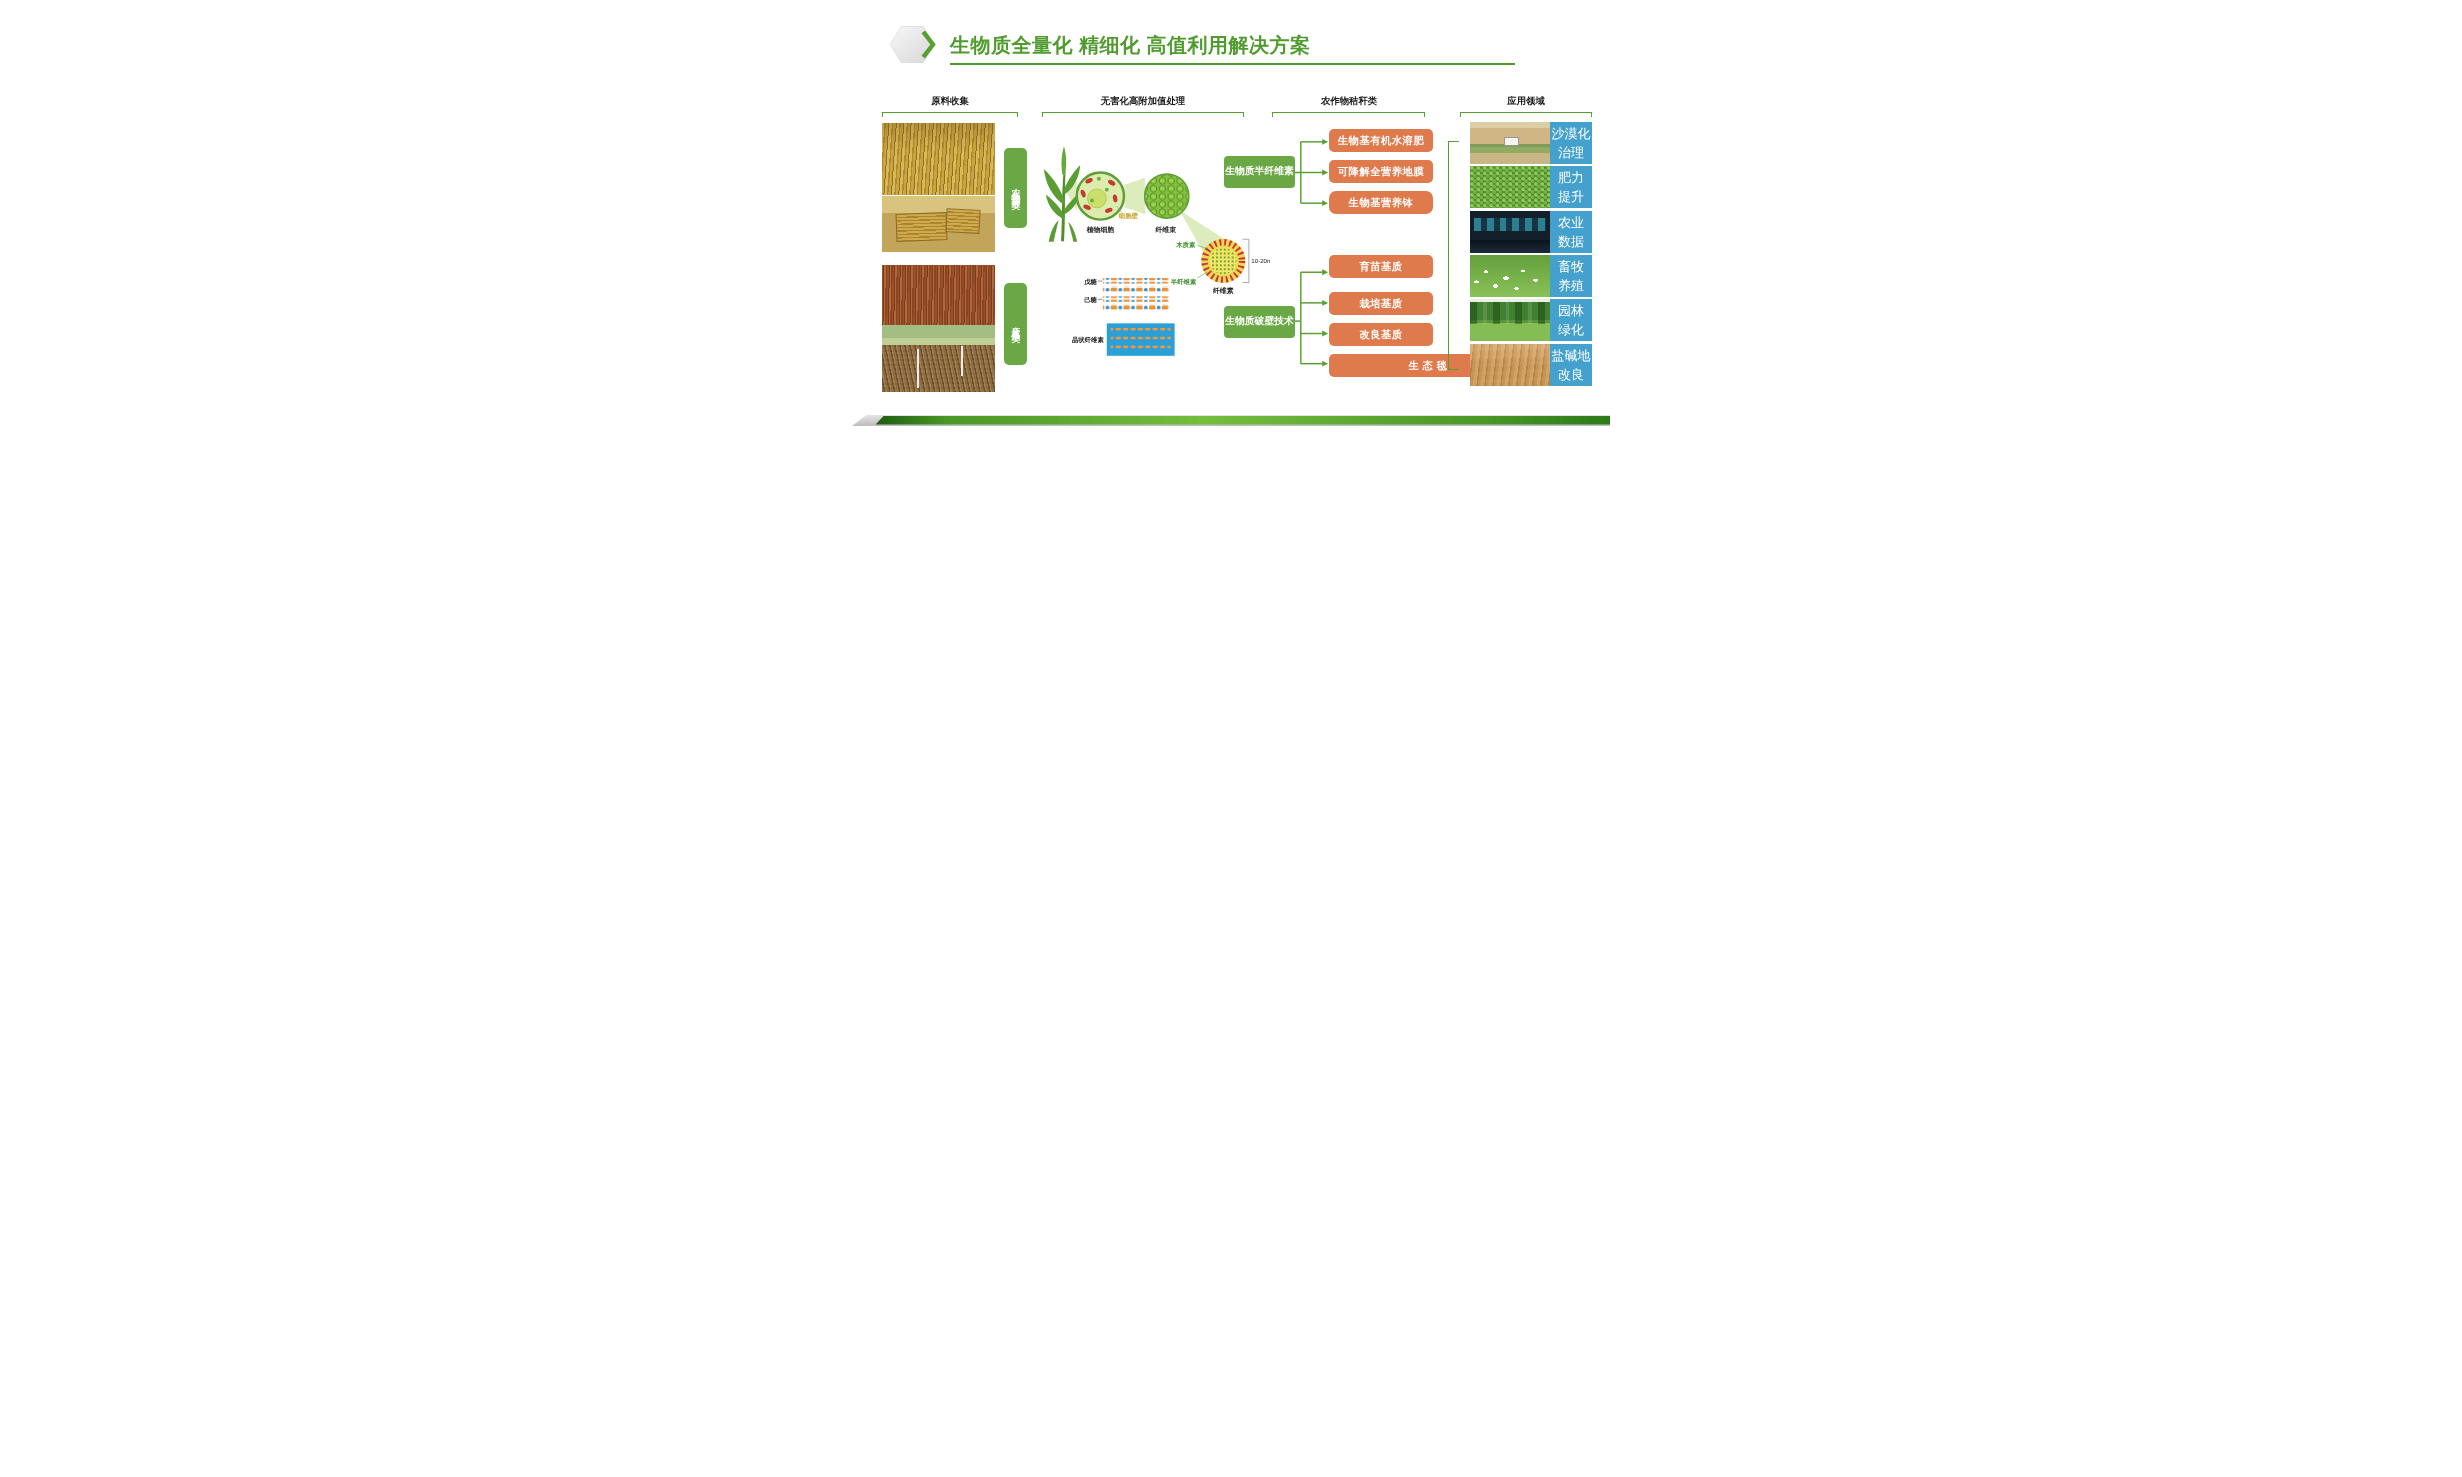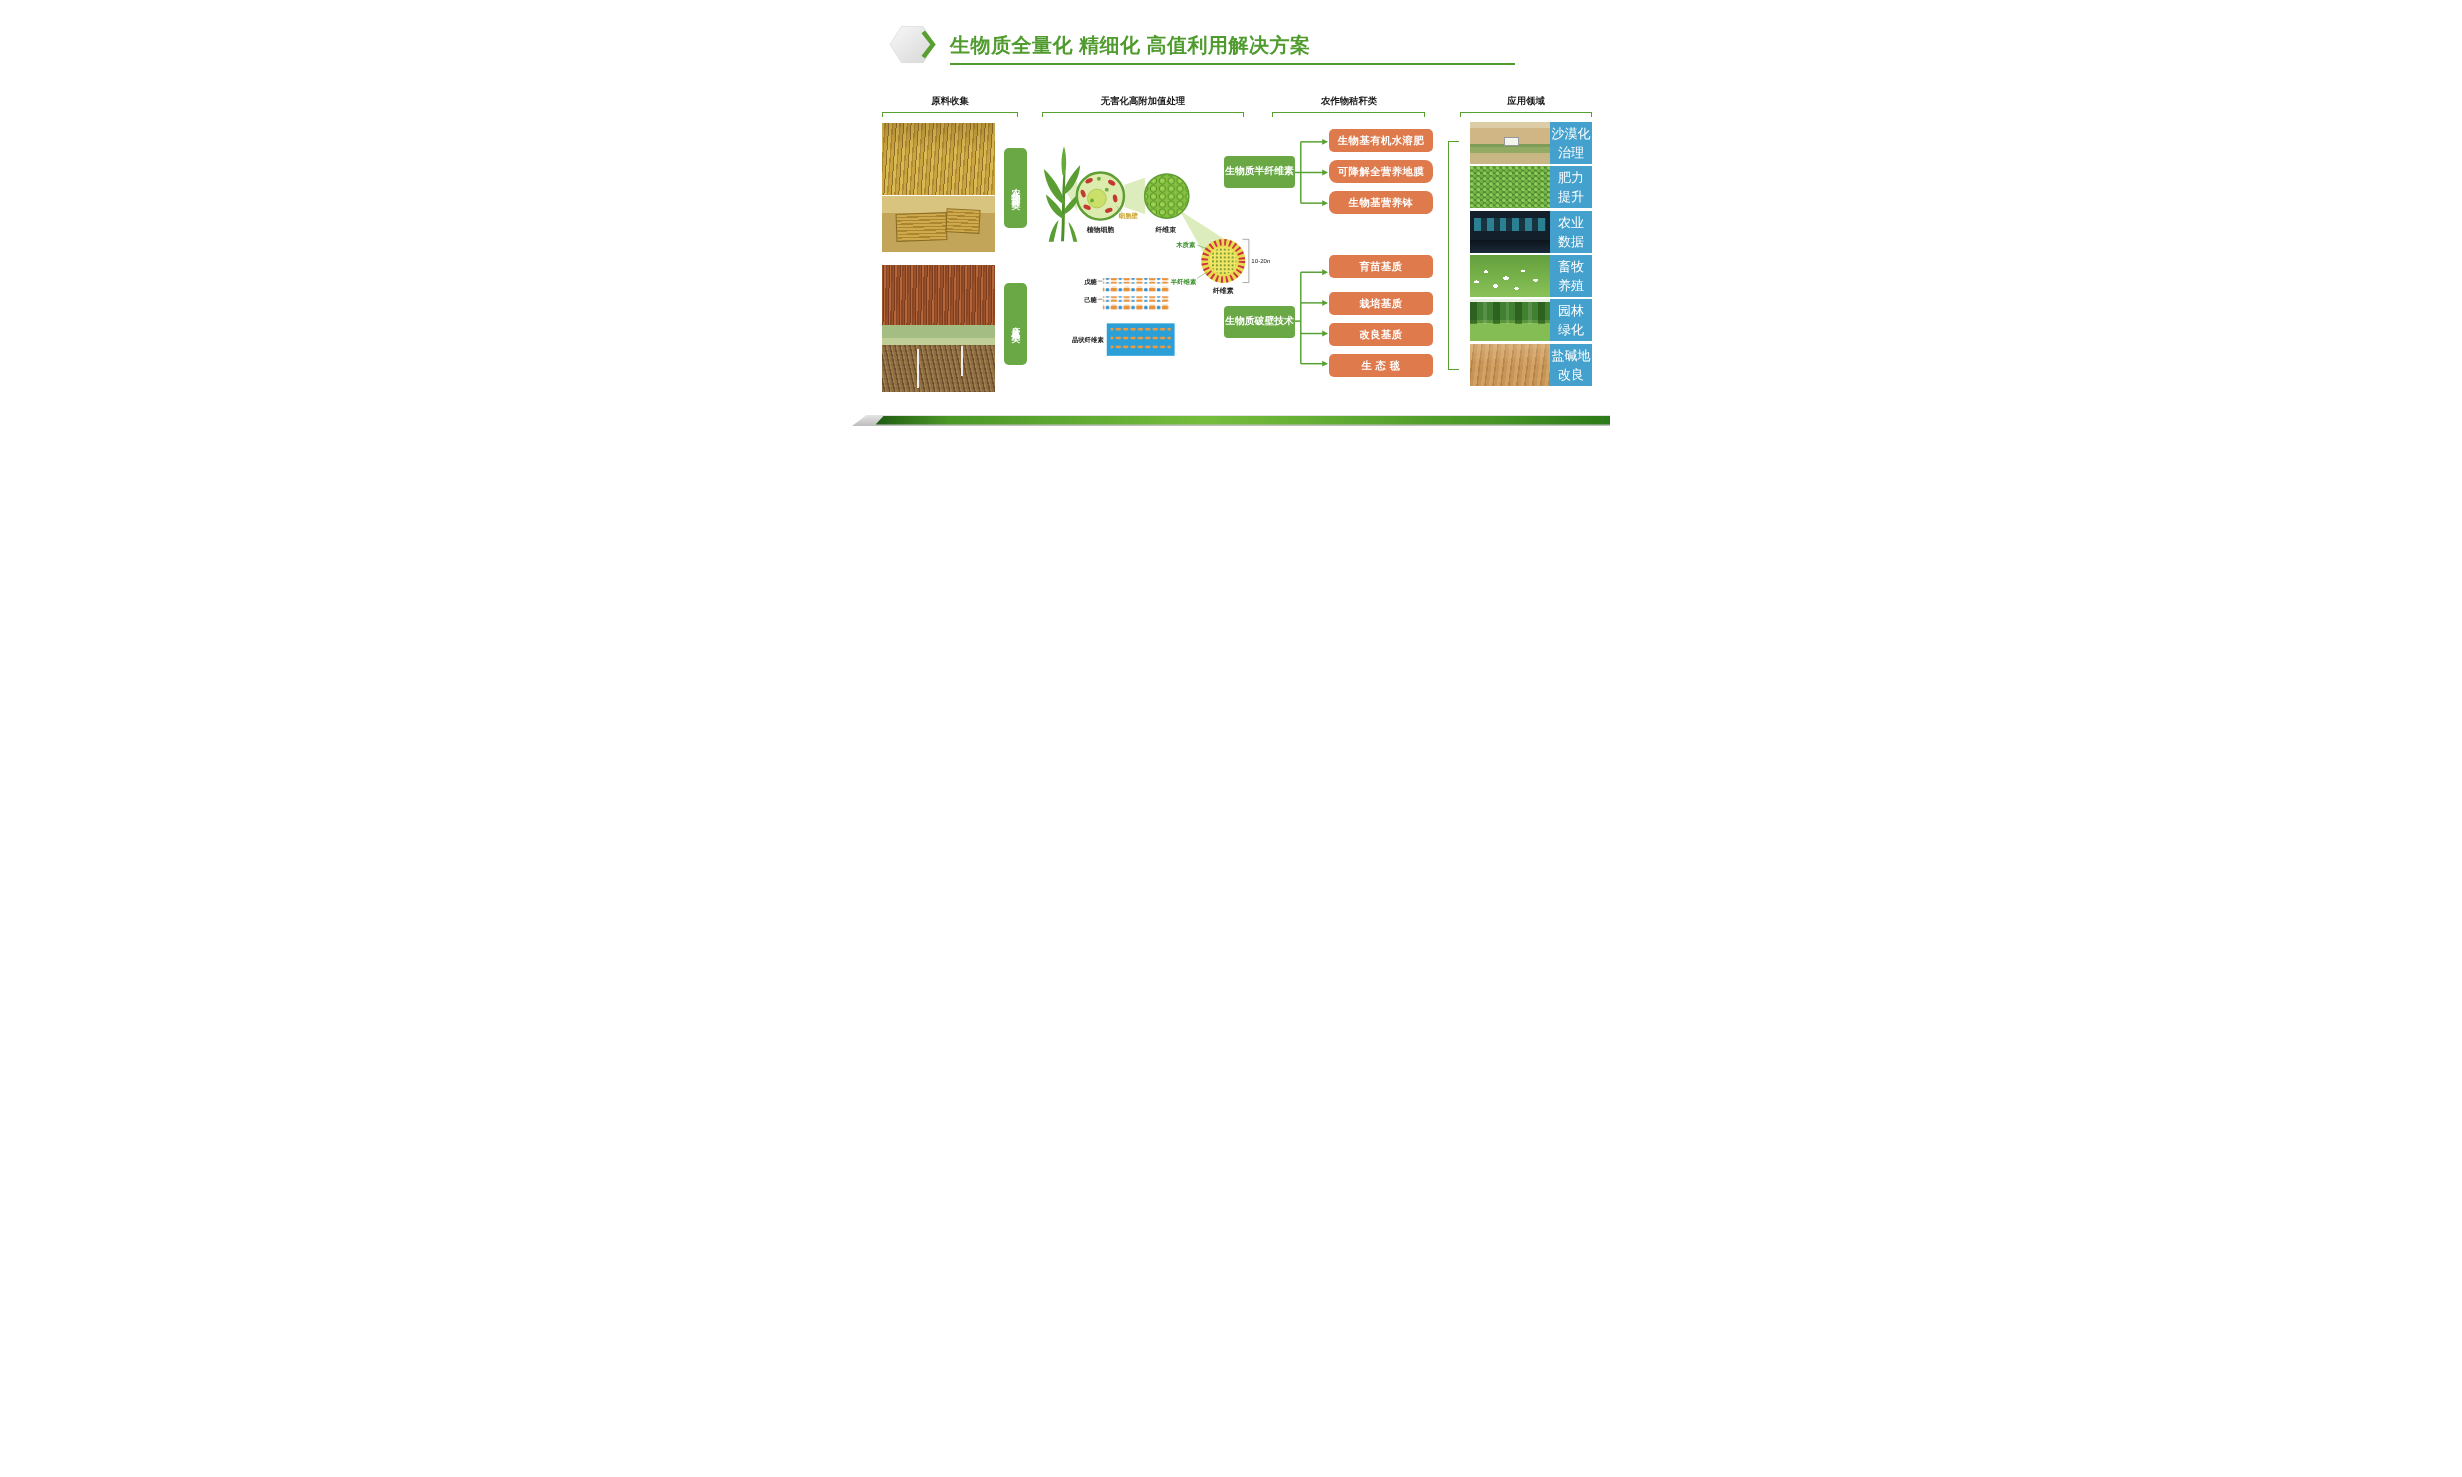--- a/index.html
+++ b/index.html
@@ -55,22 +55,22 @@
   .t-gold { font-size:13px; font-weight:bold; fill:#c9a227; }
   .t-small { font-size:12.5px; fill:#222222; }
 
   
   .tech-box { position:absolute; left:372px; width:71px; height:31.5px; background:#6aa845; border-radius:3.9px; color:#fff;
     display:flex; flex-direction:row; align-items:center; justify-content:center; font-size:9.8px; font-weight:bold; line-height:1.3; }
   #tech-refining { top:156px; }
   #tech-breaking { top:306px; }
   .product-box { position:absolute; left:477px; width:104px; height:23px; background:#de7a4c; border-radius:4.9px; color:#fff;
     display:flex; align-items:center; justify-content:center; font-size:10.3px; font-weight:bold; letter-spacing:0.5px; }
-  #prod-1 { top:129px; } #prod-2 { top:160px;border-radius:8px; } #prod-3 { top:191px;border-radius:7px; }
-  #prod-4 { top:243px;margin-top:12px; } #prod-5 { top:292px; } #prod-6 { top:323px; } #prod-7 { top:354px; }
+  #prod-1 { top:129px; } #prod-2 { top:160px; } #prod-3 { top:191px;border-radius:7px; }
+  #prod-4 { top:243px;margin-top:12px; } #prod-5 { top:292px; } #prod-6 { top:323px; } #prod-7 { top:354px;padding-left:47px; }
   .connectors { position:absolute; left:442px; top:133px; width:36px; height:241px; }
   .products-bracket { position:absolute; left:596px; top:141px; width:10.8px; height:229px;
     border:1.5px solid #55a02f; border-right:none; box-sizing:border-box; }
 
   
   .app-row { position:absolute; left:618px; width:122px; height:42px; }
   #app-row-0 { top:122px; } #app-row-1 { top:166px; } #app-row-2 { top:211px; }
   #app-row-3 { top:255px; } #app-row-4 { top:299px; } #app-row-5 { top:344px; }
   .app-photo { position:absolute; left:0; top:0; width:80px; height:42px; overflow:hidden; }
   .app-label { position:absolute; right:0; top:0; width:42px; height:42px; background:#44a0cc; color:#fff;

